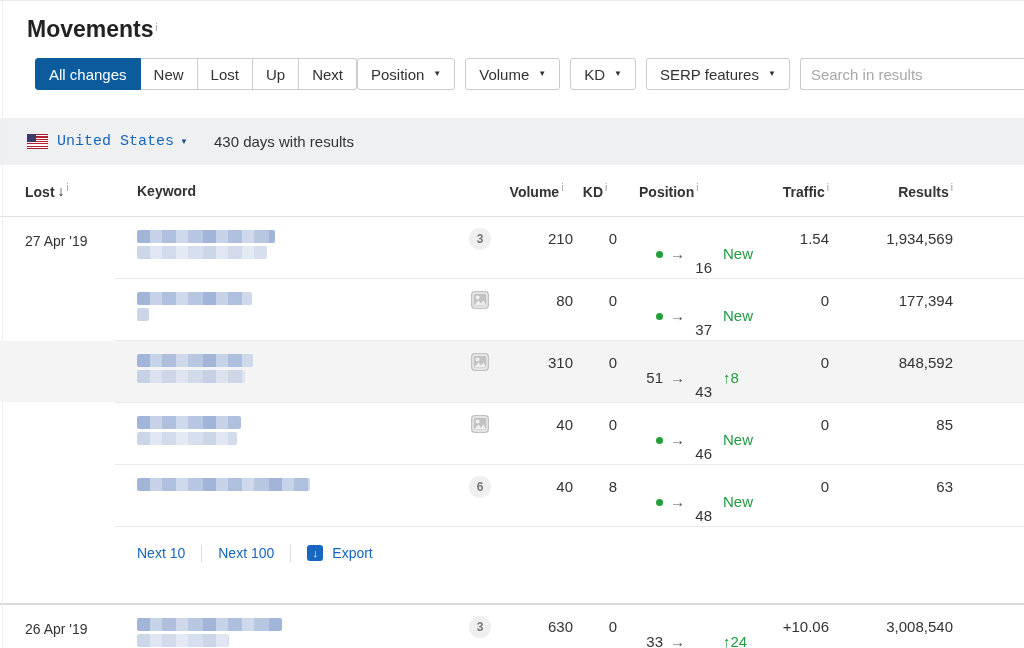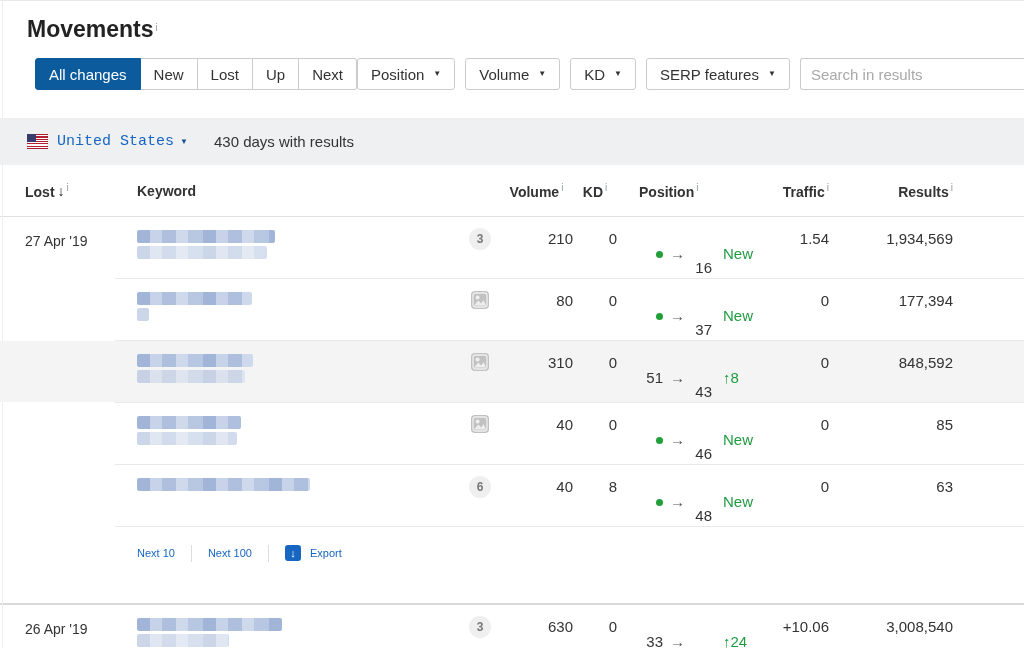--- a/index.html
+++ b/index.html
@@ -84,21 +84,21 @@
   .c-kd { padding-right:8px; }
   .c-traffic { padding-right:4px; }
   .c-pos { display:flex; align-items:center; padding-left:14px; padding-top:13px; line-height:20px; }
   .pos-old { min-width:24px; text-align:right; display:flex; justify-content:flex-end; align-items:center; }
   .pos-old.dot::before { content:""; width:7px; height:7px; border-radius:50%; background:#21a038; display:inline-block; }
   .pos-arrow { color:#555; margin:0 7px; }
   .pos-new { min-width:20px; text-align:right;margin-top:28px; }
   .pos-change { color:#1f9c40; margin-left:11px; white-space:nowrap; }
 
   .pag-row { display:flex; align-items:center; min-height:52px; padding-left:22px; }
-  .pag-link { color:#1666c2; font-size:11px; text-decoration:none; cursor:pointer; }
+  .pag-link { color:#1666c2; font-size:14px; text-decoration:none; cursor:pointer; }
   .pag-div { width:1px; height:17px; background:#ddd; margin:0 16px; }
   .export-wrap { display:flex; align-items:center; cursor:pointer; }
   .export-icon { width:16px; height:16px; background:#1666c2; border-radius:3px; color:#fff;
                  font-size:11px; font-weight:bold; display:flex; align-items:center; justify-content:center;
                  margin-right:9px; }
   .group-sep { height:2px; background:#d9d9d9; margin-top:24px; }
 </style>
 </head>
 <body>
 

